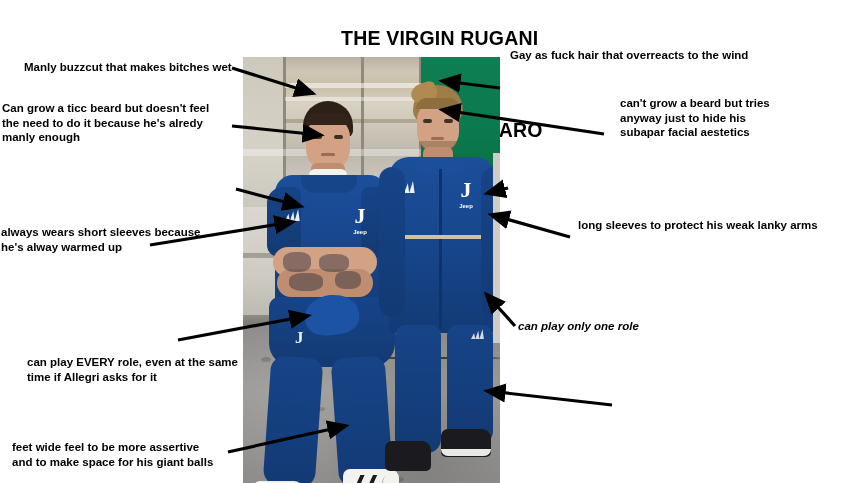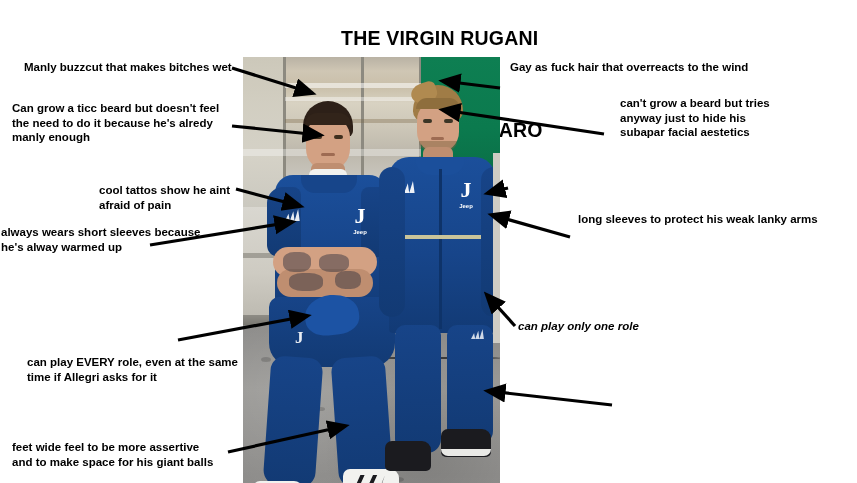--- a/index.html
+++ b/index.html
@@ -244,41 +244,39 @@
         <line x1="604" y1="134" x2="443" y2="110"></line>
         <line x1="508" y1="188" x2="488" y2="193"></line>
         <line x1="570" y1="237" x2="492" y2="215"></line>
         <line x1="515" y1="326" x2="487" y2="295"></line>
         <line x1="612" y1="405" x2="488" y2="391"></line>
       </g>
   </svg>
 
   <div class="ann" style="left:24px; top:60px; width:210px;">Manly buzzcut that makes bitches wet</div>
 
-  <div class="ann" style="left:12px; top:101px; width:232px;">Can grow a ticc beard but doesn't feel
+  <div class="ann" style="left:2px; top:101px; width:232px;">Can grow a ticc beard but doesn't feel
    the need to do it because he's alredy
    manly enough</div>
 
-  <div class="ann" style="left:99px; top:183px; width:140px;">cool tattos show he aint
-afraid of pain</div>
 
   <div class="ann" style="left:1px; top:225px; width:212px;">always wears short  sleeves because
   he's alway warmed up</div>
 
   <div class="ann" style="left:27px; top:355px; width:215px;">can play EVERY role, even at the same
 time if Allegri asks for it</div>
 
   <div class="ann" style="left:12px; top:440px; width:225px;">feet wide feel to be more assertive
 and to make space for his giant balls</div>
 
-  <div class="ann" style="left:510px; top:60px; width:300px;">Gay as fuck hair that overreacts  to the wind</div>
+  <div class="ann" style="left:510px; top:48px; width:300px;">Gay as fuck hair that overreacts  to the wind</div>
 
   <div class="ann" style="left:620px; top:96px; width:230px;">can't grow a beard but tries
 anyway just to hide his
 subapar facial aestetics</div>
 
 
-  <div class="ann" style="left:578px; top:212px; width:275px;">long sleeves to protect his weak lanky arms</div>
+  <div class="ann" style="left:578px; top:218px; width:275px;">long sleeves to protect his weak lanky arms</div>
 
   <div class="ann" style="left:518px; top:319px; width:200px;font-style:italic;">can play only one role</div>
 
 
 </div>
 
 </body></html>

